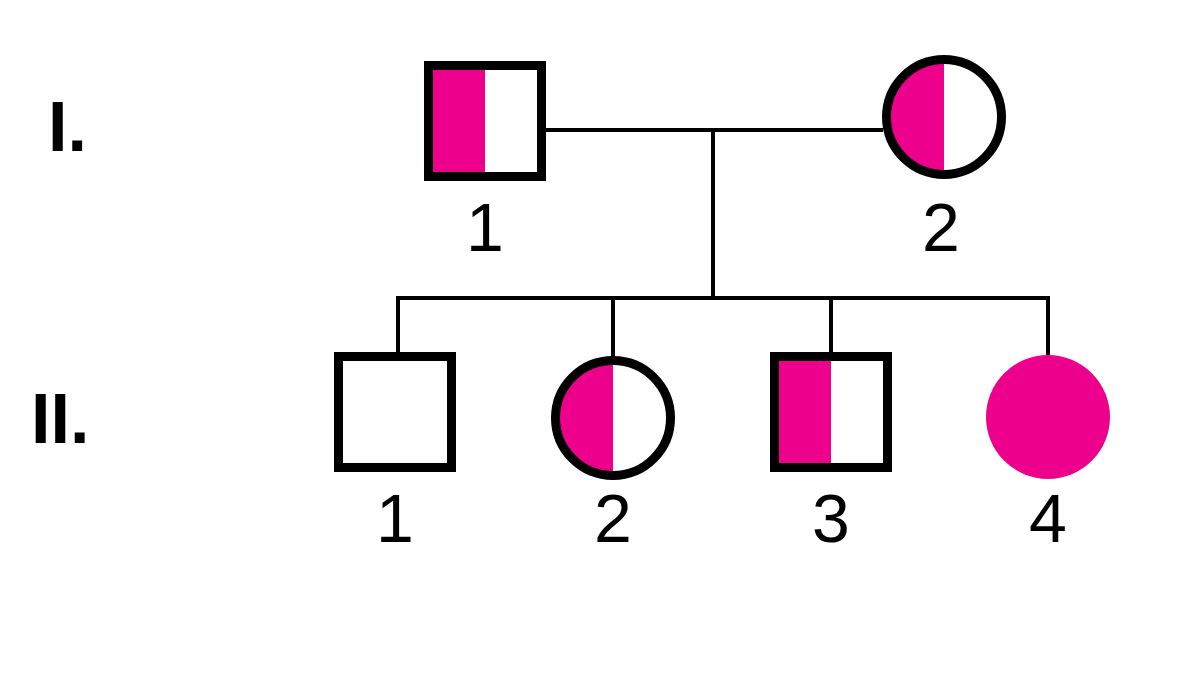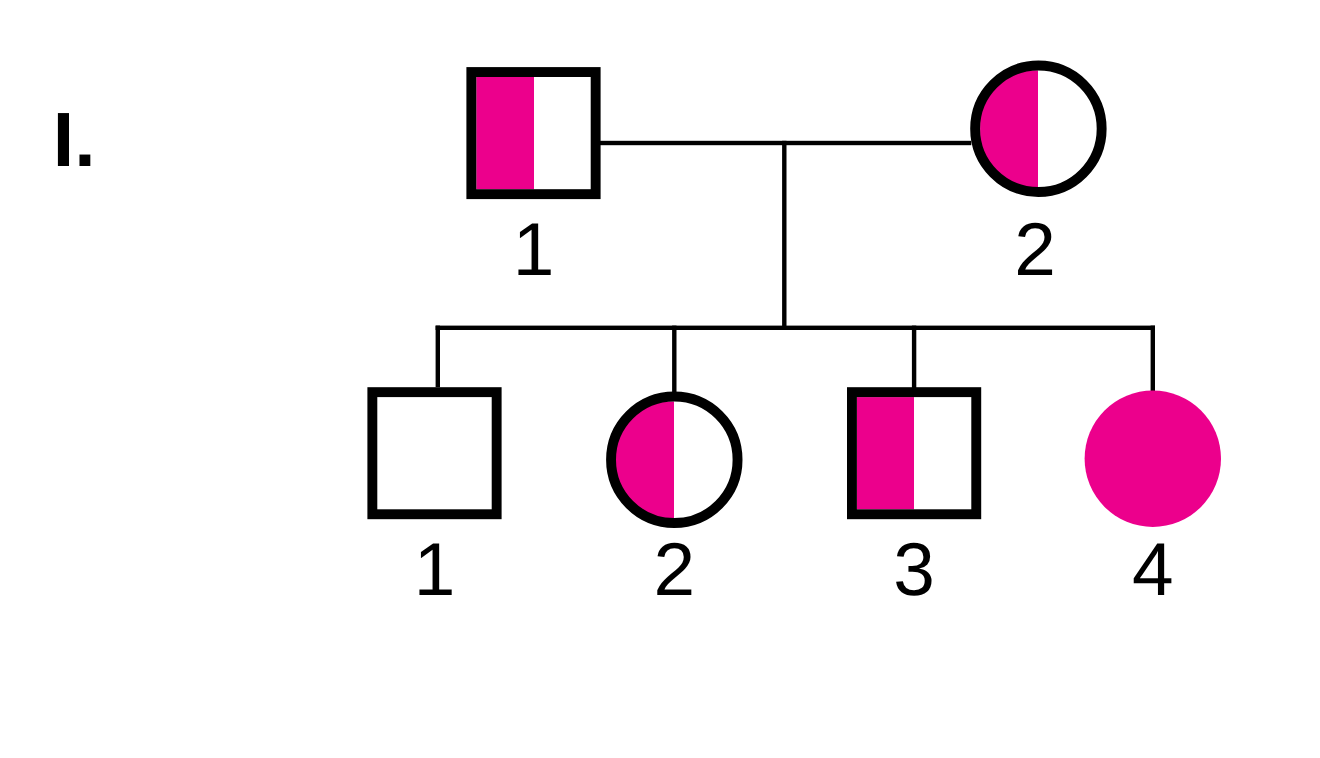--- a/index.html
+++ b/index.html
@@ -69,20 +69,21 @@
   }
   .g-I  { left: 48px; top: 92px; }
   .g-II { left: 31px; top: 384px; }
 </style>
 </head>
 <body>
 
 <div class="canvas">
 
   <div class="gen-label g-I">I.</div>
+  <div class="gen-label g-II">II.</div>
 
   <div class="hline marriage-line"></div>
   <div class="vline descent-line"></div>
   <div class="hline sibship-line"></div>
   <div class="vline drop-1"></div>
   <div class="vline drop-2"></div>
   <div class="vline drop-3"></div>
   <div class="vline drop-4"></div>
 
   <div class="person square fill-half p-I1"></div>

